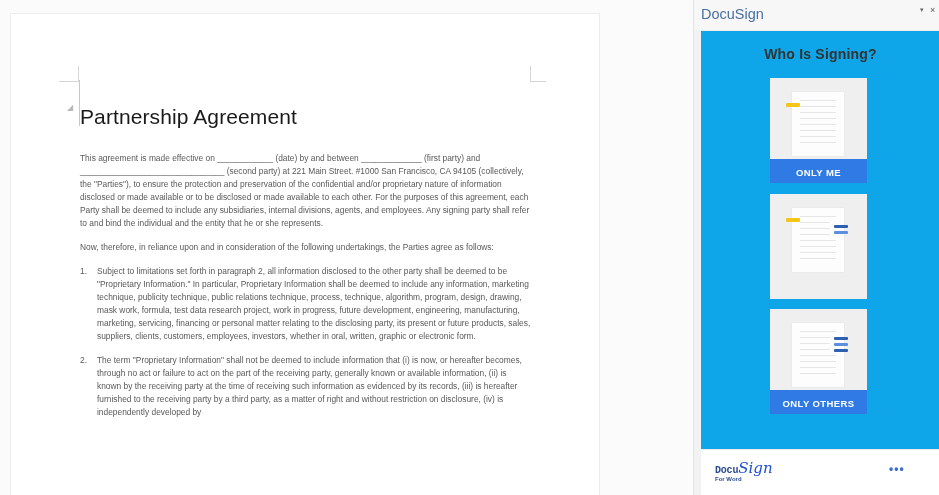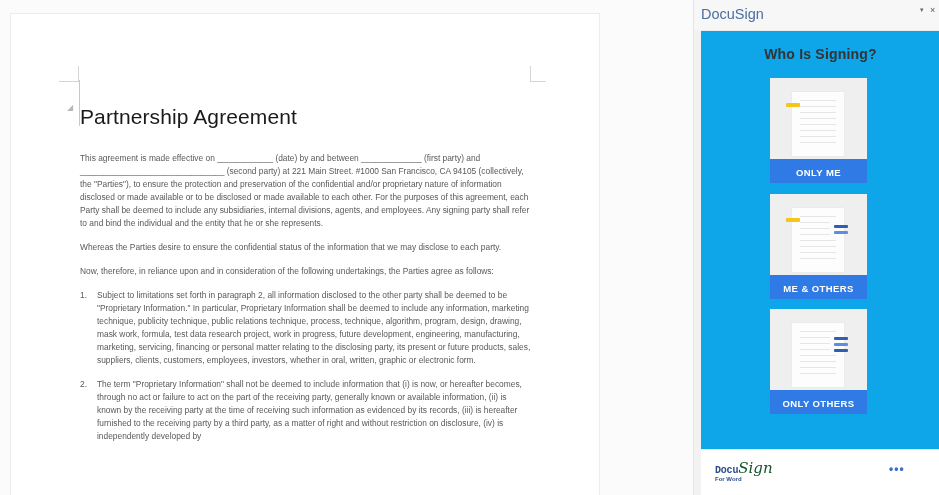--- a/index.html
+++ b/index.html
@@ -46,40 +46,39 @@
   .tag-blue-light { position: absolute; right: -4px; width: 14px; height: 3px; background: #5b8ee0; border-radius: 1px; }
   .card-btn {
     position: absolute; left: 0; bottom: 0; width: 97px; height: 24px;
     background: #2f7ae5; color: #ffffff; font-size: 9.5px; font-weight: bold;
     text-align: center; line-height: 28px; letter-spacing: 0.4px;
   }
 
   .panel-footer { position: absolute; left: 7px; top: 449px; width: 239px; height: 46px; background: #ffffff; border-top: 1px solid #ececec; }
   .brand-logo { position: absolute; left: 14px; top: 9px; color: #2a4b8f; }
   .brand-docu { font-size: 10px; font-weight: bold; letter-spacing: -0.2px; font-family: Liberation Mono, monospace; }
-  .brand-sign { font-family: "DejaVu Serif", serif; font-style: italic; font-size: 15px; color: #14532d; }
+  .brand-sign { font-family: "DejaVu Serif", serif; font-style: italic; font-size: 15px; color: #1d4ed8; }
   .brand-sub { position: absolute; left: 14px; top: 26px; font-size: 6px; color: #2a4b8f; font-weight: bold; }
   .more-button { position: absolute; left: 188px; top: 12px; font-size: 12px; color: #3a6fd0; letter-spacing: 1px; cursor: pointer; font-weight: bold; }
 
   .panel-scroll { position: absolute; left: 0; top: 30px; width: 7px; height: 465px; background: #f2f2f2; }
 </style>
 </head>
 <body>
 
 <div class="doc-area">
   <div class="page">
     <div class="crop-mark crop-tl"></div>
     <div class="crop-mark crop-tr"></div>
     <div class="cursor-line"></div>
     <span class="collapse-marker">◢</span>
 
     <div class="doc-content">
       <h1 class="doc-title">Partnership Agreement</h1>
       <p class="doc-p">This agreement is made effective on ____________ (date) by and between _____________ (first party) and _______________________________ (second party) at 221 Main Street. #1000 San Francisco, CA 94105 (collectively, the "Parties"), to ensure the protection and preservation of the confidential and/or proprietary nature of information disclosed or made available or to be disclosed or made available to each other. For the purposes of this agreement, each Party shall be deemed to include any subsidiaries, internal divisions, agents, and employees. Any signing party shall refer to and bind the individual and the entity that he or she represents.</p>
-      <p class="doc-p">Whereas the Parties desire to ensure the confidential status of the information that we may disclose to each party.</p>
       <p class="doc-p">Now, therefore, in reliance upon and in consideration of the following undertakings, the Parties agree as follows:</p>
       <ol class="doc-list">
         <li class="doc-li">
           <span class="doc-li-num">1.</span>
           <span>Subject to limitations set forth in paragraph 2, all information disclosed to the other party shall be deemed to be "Proprietary Information." In particular, Proprietary Information shall be deemed to include any information, marketing technique, publicity technique, public relations technique, process, technique, algorithm, program, design, drawing, mask work, formula, test data research project, work in progress, future development, engineering, manufacturing, marketing, servicing, financing or personal matter relating to the disclosing party, its present or future products, sales, suppliers, clients, customers, employees, investors, whether in oral, written, graphic or electronic form.</span>
         </li>
         <li class="doc-li">
           <span class="doc-li-num">2.</span>
           <span>The term "Proprietary Information" shall not be deemed to include information that (i) is now, or hereafter becomes, through no act or failure to act on the part of the receiving party, generally known or available information, (ii) is known by the receiving party at the time of receiving such information as evidenced by its records, (iii) is hereafter furnished to the receiving party by a third party, as a matter of right and without restriction on disclosure, (iv) is independently developed by</span>
         </li>
@@ -122,21 +121,20 @@
         <div class="tag-blue-light" style="top:23px"></div>
         <div class="card-line" style="top:8px;width:36px"></div>
         <div class="card-line" style="top:14px;width:30px"></div>
         <div class="card-line" style="top:20px;width:30px"></div>
         <div class="card-line" style="top:26px;width:30px"></div>
         <div class="card-line" style="top:32px;width:36px"></div>
         <div class="card-line" style="top:38px;width:36px"></div>
         <div class="card-line" style="top:44px;width:36px"></div>
         <div class="card-line" style="top:50px;width:36px"></div>
       </div>
-      <div class="card-btn">ME &amp; OTHERS</div>
     </div>
 
     <div class="card card-3">
       <div class="card-doc">
         <div class="tag-blue-dark" style="top:14px"></div>
         <div class="tag-blue-light" style="top:20px"></div>
         <div class="tag-blue-dark" style="top:26px"></div>
         <div class="card-line" style="top:8px;width:36px"></div>
         <div class="card-line" style="top:14px;width:30px"></div>
         <div class="card-line" style="top:20px;width:30px"></div>

